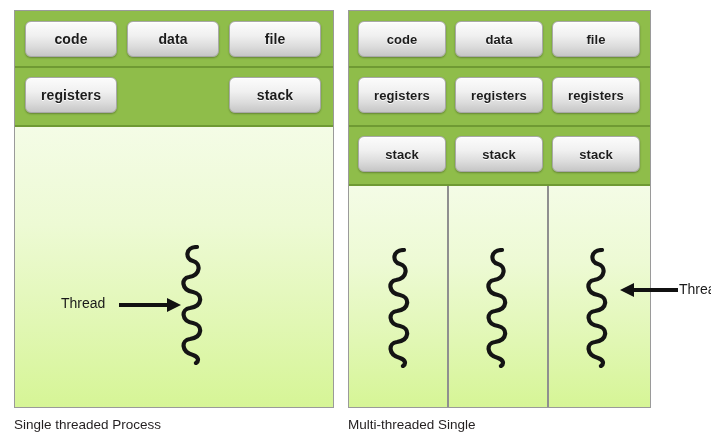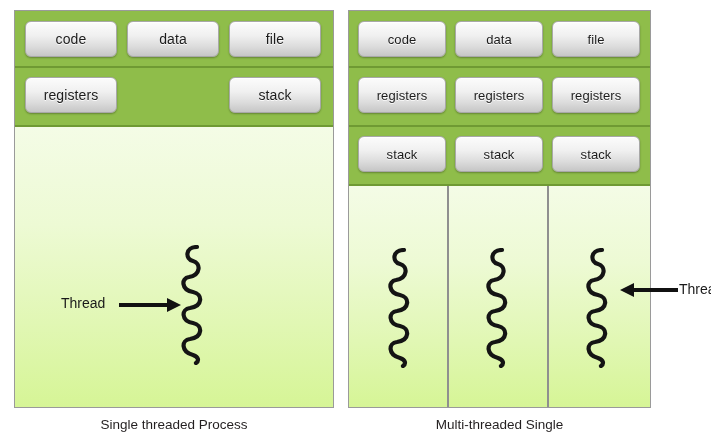--- a/index.html
+++ b/index.html
@@ -64,21 +64,21 @@
   
   .btn {
     position: absolute;
     box-sizing: border-box;
     border: 1px solid #a8a8a8;
     border-radius: 6px;
     background: linear-gradient(to bottom, #fcfcfc 0%, #f0f0f0 40%, #dcdcdc 72%, #c6c6c6 100%);
     box-shadow: 0 1px 2px rgba(0,0,0,0.30), inset 0 1px 0 #ffffff;
     color: #1c1c1c;
     font-size: 14px;
-    font-weight: 400;
+    font-weight: 700;
     display: flex;
     align-items: center;
     justify-content: center;
     text-shadow: 0 1px 0 rgba(255,255,255,0.85);
     letter-spacing: 0.1px;
     user-select: none;
   }
   #panel-multi .btn { font-size: 13px; }
 
   
@@ -93,21 +93,21 @@
     user-select: none;
   }
   .arrow-svg { position: absolute; }
 
   
   .caption {
     position: absolute;
     font-size: 13.5px;
     color: #231f20;
     white-space: nowrap;
-    text-align: center;
+    text-align: left;
     user-select: none;
   }
 </style>
 </head>
 <body>
 
 <div class="panel" id="panel-single">
 
   <div class="header-zone">
     <div class="row-sep" style="top:55px;"></div>

